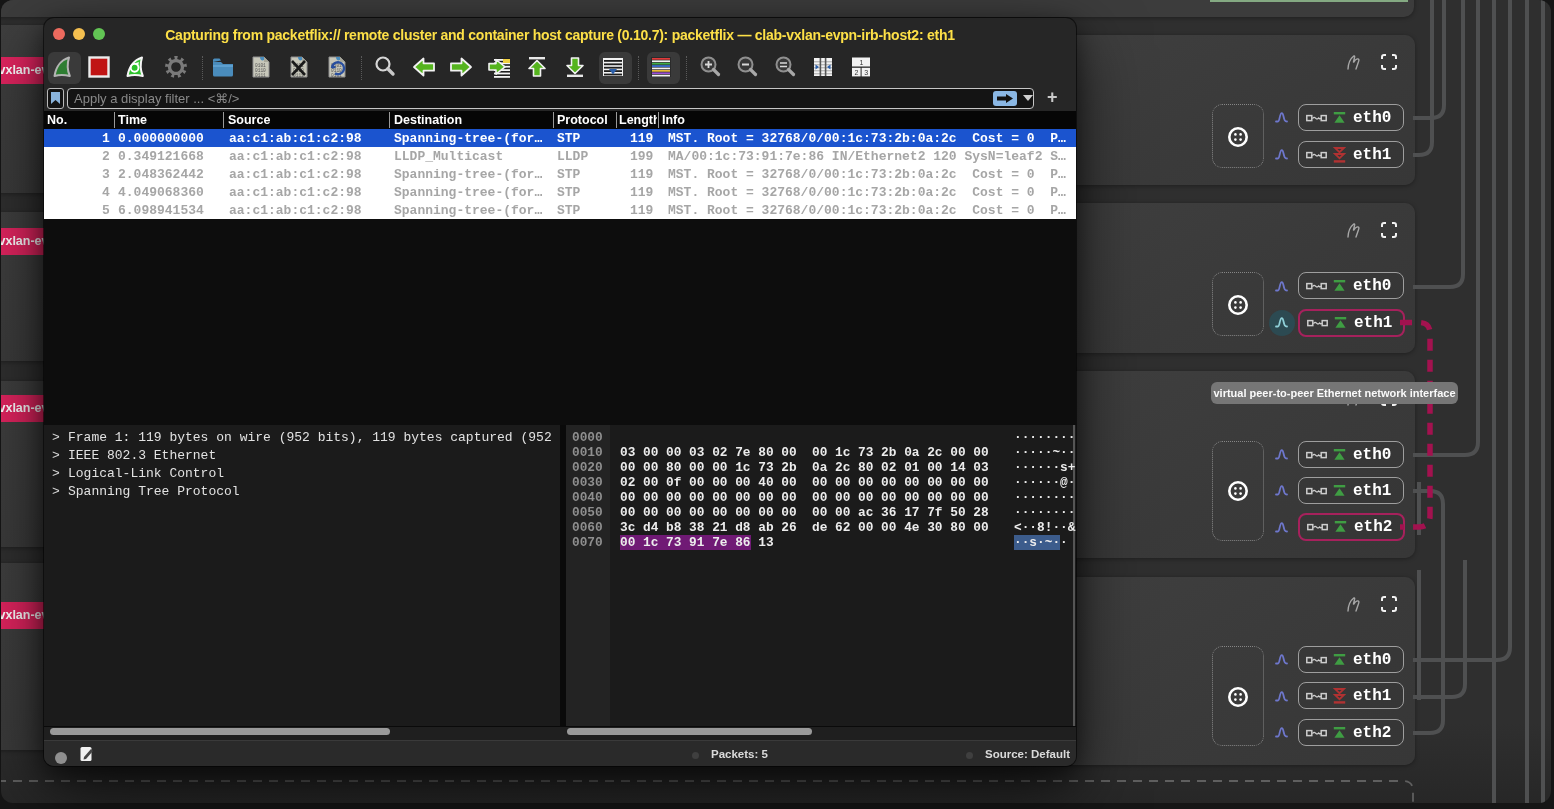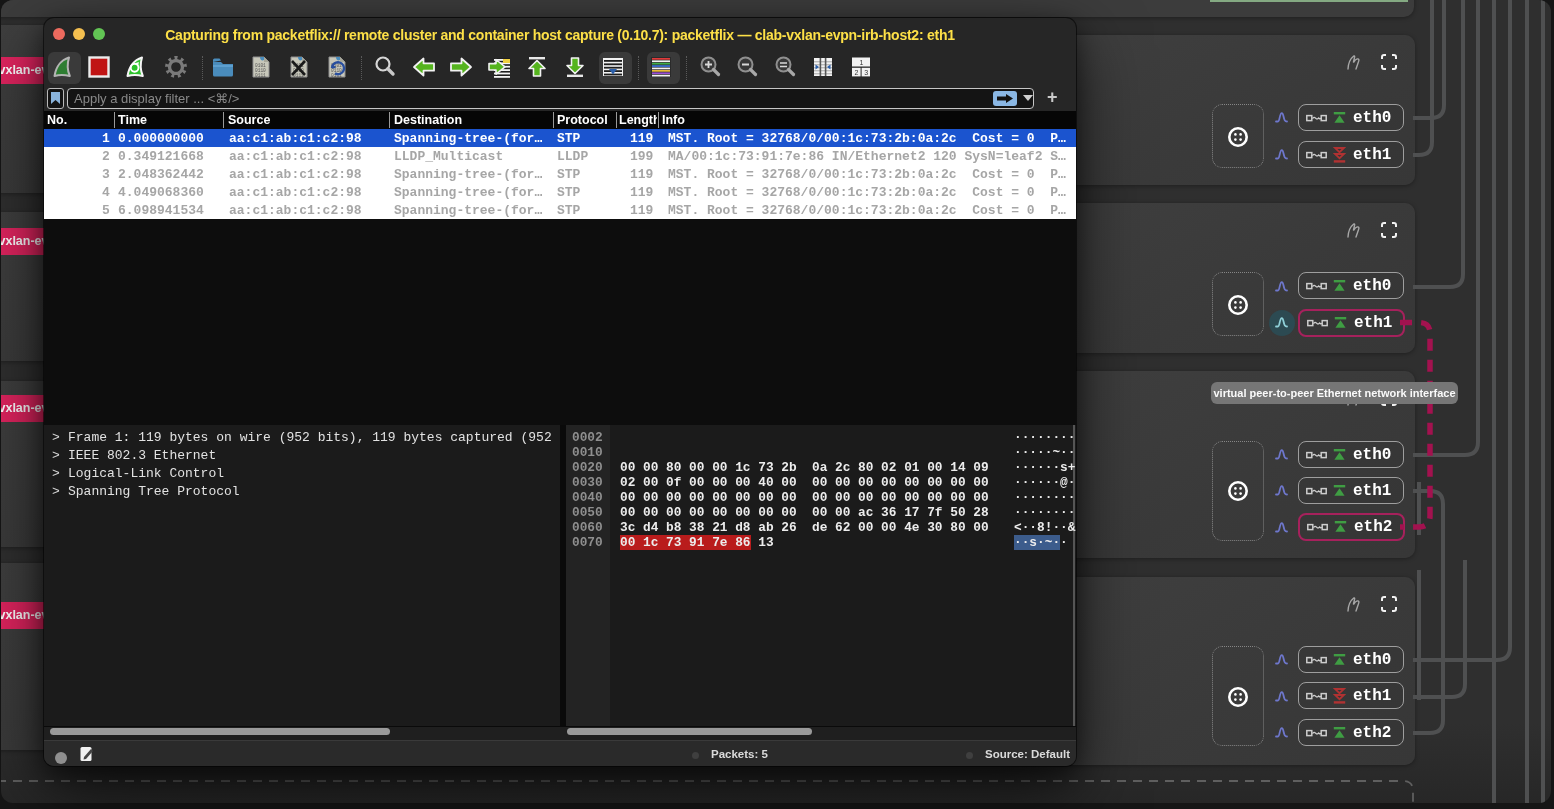--- a/index.html
+++ b/index.html
@@ -483,41 +483,42 @@
 <div class="prow mono" style="top:129px;background:#ffffff;color:#a6a6a6;"><span style="left:58px">2</span><span style="left:74px">0.349121668</span><span style="left:185px">aa:c1:ab:c1:c2:98</span><span style="left:350px">LLDP_Multicast</span><span style="left:513px">LLDP</span><span style="left:586px">199</span><span style="left:624px">MA/00:1c:73:91:7e:86 IN/Ethernet2 120 SysN=leaf2 S…</span></div>
 <div class="prow mono" style="top:147px;background:#ffffff;color:#a6a6a6;"><span style="left:58px">3</span><span style="left:74px">2.048362442</span><span style="left:185px">aa:c1:ab:c1:c2:98</span><span style="left:350px">Spanning-tree-(for…</span><span style="left:513px">STP</span><span style="left:586px">119</span><span style="left:624px">MST. Root = 32768/0/00:1c:73:2b:0a:2c  Cost = 0  P…</span></div>
 <div class="prow mono" style="top:165px;background:#ffffff;color:#a6a6a6;"><span style="left:58px">4</span><span style="left:74px">4.049068360</span><span style="left:185px">aa:c1:ab:c1:c2:98</span><span style="left:350px">Spanning-tree-(for…</span><span style="left:513px">STP</span><span style="left:586px">119</span><span style="left:624px">MST. Root = 32768/0/00:1c:73:2b:0a:2c  Cost = 0  P…</span></div>
 <div class="prow mono" style="top:183px;background:#ffffff;color:#a6a6a6;"><span style="left:58px">5</span><span style="left:74px">6.098941534</span><span style="left:185px">aa:c1:ab:c1:c2:98</span><span style="left:350px">Spanning-tree-(for…</span><span style="left:513px">STP</span><span style="left:586px">119</span><span style="left:624px">MST. Root = 32768/0/00:1c:73:2b:0a:2c  Cost = 0  P…</span></div>
   <div class="abs" style="left:0;top:201px;width:1032px;height:206px;background:#0d0d0d"></div>
   <div class="abs" id="detail"><div style="position:absolute;left:8px;top:4px;white-space:pre"><span style="display:inline-block;width:16px;color:#d8d8d8">&gt;</span>Frame 1: 119 bytes on wire (952 bits), 119 bytes captured (952</div><div style="position:absolute;left:8px;top:22px;white-space:pre"><span style="display:inline-block;width:16px;color:#d8d8d8">&gt;</span>IEEE 802.3 Ethernet</div><div style="position:absolute;left:8px;top:40px;white-space:pre"><span style="display:inline-block;width:16px;color:#d8d8d8">&gt;</span>Logical-Link Control</div><div style="position:absolute;left:8px;top:58px;white-space:pre"><span style="display:inline-block;width:16px;color:#d8d8d8">&gt;</span>Spanning Tree Protocol</div></div>
   <div class="abs" style="left:516px;top:407px;width:6px;height:301px;background:#0a0a0a"></div>
   <div class="abs" id="hexpane"></div>
   <div class="abs" style="left:1029px;top:407px;width:2px;height:301px;background:#555"></div>
   <div class="abs" style="left:522px;top:407px;width:44px;height:301px;background:#232323"></div>
-<div class="hexline hexoff mono" style="left:528px;top:412px">0002</div>
+<div class="hexline hexoff mono" style="left:528px;top:412px">0000</div>
 <div class="hexline mono" style="left:970px;top:412px">········ ·····iBB</div>
 <div class="hexline hexoff mono" style="left:528px;top:427px">0010</div>
+<div class="hexline mono" style="left:576px;top:427px">03 00 00 03 02 7e 80 00  00 1c 73 2b 0a 2c 00 00</div>
 <div class="hexline mono" style="left:970px;top:427px">·····~·· ··s+·,··</div>
 <div class="hexline hexoff mono" style="left:528px;top:442px">0020</div>
-<div class="hexline mono" style="left:576px;top:442px">00 00 80 00 00 1c 73 2b  0a 2c 80 02 01 00 14 09</div>
+<div class="hexline mono" style="left:576px;top:442px">00 00 80 00 00 1c 73 2b  0a 2c 80 02 01 00 14 03</div>
 <div class="hexline mono" style="left:970px;top:442px">······s+ ·,······</div>
 <div class="hexline hexoff mono" style="left:528px;top:457px">0030</div>
 <div class="hexline mono" style="left:576px;top:457px">02 00 0f 00 00 00 40 00  00 00 00 00 00 00 00 00</div>
 <div class="hexline mono" style="left:970px;top:457px">······@· ········</div>
 <div class="hexline hexoff mono" style="left:528px;top:472px">0040</div>
 <div class="hexline mono" style="left:576px;top:472px">00 00 00 00 00 00 00 00  00 00 00 00 00 00 00 00</div>
 <div class="hexline mono" style="left:970px;top:472px">········ ········</div>
 <div class="hexline hexoff mono" style="left:528px;top:487px">0050</div>
 <div class="hexline mono" style="left:576px;top:487px">00 00 00 00 00 00 00 00  00 00 ac 36 17 7f 50 28</div>
 <div class="hexline mono" style="left:970px;top:487px">········ ···6··P(</div>
 <div class="hexline hexoff mono" style="left:528px;top:502px">0060</div>
 <div class="hexline mono" style="left:576px;top:502px">3c d4 b8 38 21 d8 ab 26  de 62 00 00 4e 30 80 00</div>
 <div class="hexline mono" style="left:970px;top:502px">&lt;··8!··&amp; ·b··N ··</div>
 <div class="hexline hexoff mono" style="left:528px;top:517px">0070</div>
-<div class="hexline mono" style="left:576px;top:517px"><span style="background:#b91c1c">00 1c 73 91 7e 86</span> 13</div>
+<div class="hexline mono" style="left:576px;top:517px"><span style="background:#701a75">00 1c 73 91 7e 86</span> 13</div>
 <div class="hexline mono" style="left:970px;top:517px"><span style="background:#3c5c8c">··s·~·</span>·</div>
   <div class="abs" style="left:0;top:708px;width:1032px;height:14px;background:#1f1f1f;border-top:1px solid #0a0a0a"></div>
   <div class="abs" style="left:6px;top:710px;width:340px;height:7px;background:#9a9a9a;border-radius:4px"></div>
   <div class="abs" style="left:523px;top:710px;width:245px;height:7px;background:#9a9a9a;border-radius:4px"></div>
   <div class="abs" id="statusbar">
     <div class="abs" style="left:11px;top:11px;width:12px;height:12px;border-radius:6px;background:#8f8f8f"></div>
     <svg class="abs" style="left:36px;top:5px" width="14" height="16" viewBox="0 0 14 16">
         <rect x="0.5" y="1" width="11" height="14" rx="1.5" fill="#f0f0f0"></rect>
         <path d="M4 11 L11 3 L13 5 L6 13 L3.5 13.6 Z" fill="#444"></path>
       </svg>

